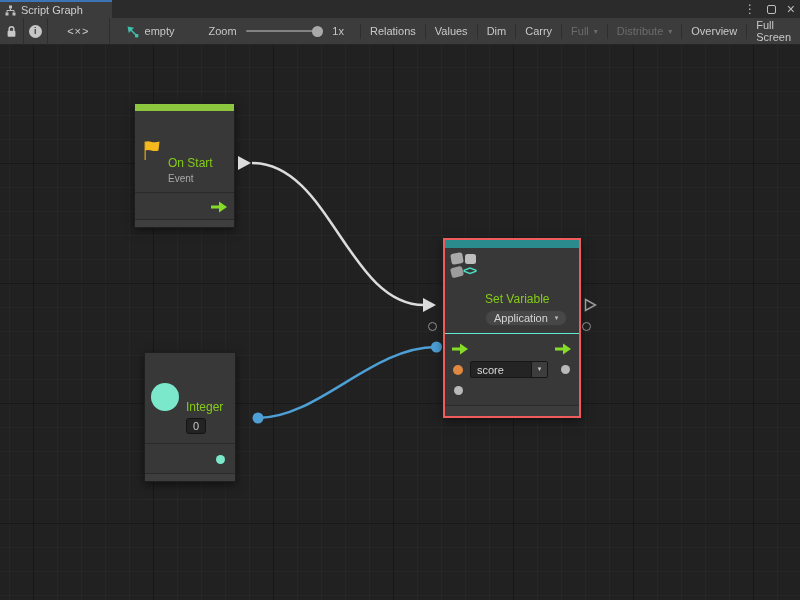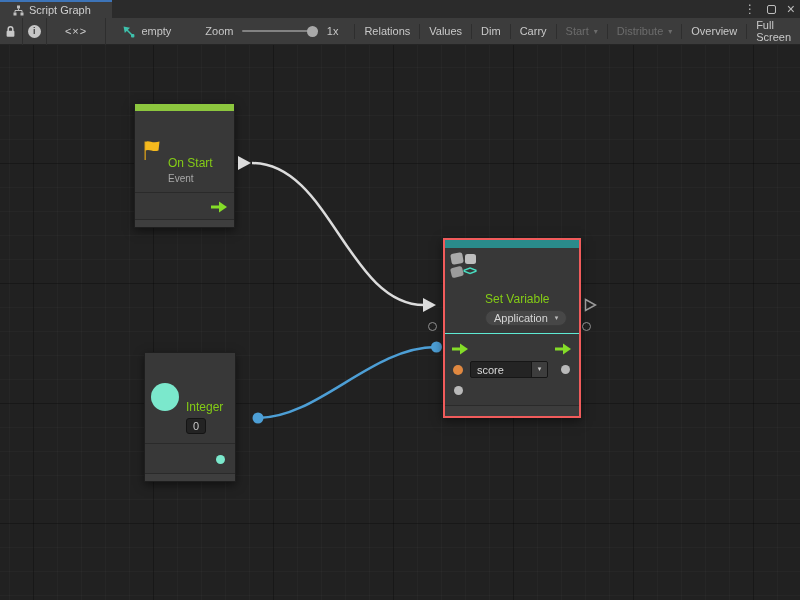--- a/index.html
+++ b/index.html
@@ -3,21 +3,21 @@
 <meta charset="utf-8">
 <style>
   * { margin:0; padding:0; box-sizing:border-box; }
   html,body { width:800px; height:600px; overflow:hidden; background:#222;
               font-family:"Liberation Sans", sans-serif; }
   .app { position:relative; width:800px; height:600px; background:#222; user-select:none; }
 
   
   .tabbar { position:relative; height:18px; background:#2B2B2B; display:flex; }
   .tab { width:112px; background:#3C3C3C; border-top:2px solid #3D74B8;
-         display:flex; align-items:center; gap:5px; padding-left:13px;
+         display:flex; align-items:center; gap:5px; padding-left:5px;
          font-size:11px; color:#CFCFCF; }
   .winctrl { position:absolute; right:5px; top:0; height:18px; display:flex;
              align-items:center; gap:11px; color:#BDBDBD; }
   .wc-menu { font-size:12px; letter-spacing:0; }
   .wc-max  { width:9px; height:9px; border:1.5px solid #BDBDBD; border-radius:2px; }
   .wc-close{ font-size:14px; line-height:1; }
 
   
   .toolbar { height:27px; background:#3C3C3C; border-bottom:1px solid #252525;
              display:flex; align-items:center; font-size:11px; color:#C6C6C6; }
@@ -173,21 +173,21 @@
       <div class="tbtn">
         <span>Values</span>
         </div>
       <div class="tbtn">
         <span>Dim</span>
         </div>
       <div class="tbtn">
         <span>Carry</span>
         </div>
       <div class="tbtn disabled">
-        <span>Start</span>
+        <span>Full</span>
         <span class="caret">▾</span>
         </div>
       <div class="tbtn disabled">
         <span>Distribute</span>
         <span class="caret">▾</span>
         </div>
       <div class="tbtn">
         <span>Overview</span>
         </div>
       <div class="tbtn">

